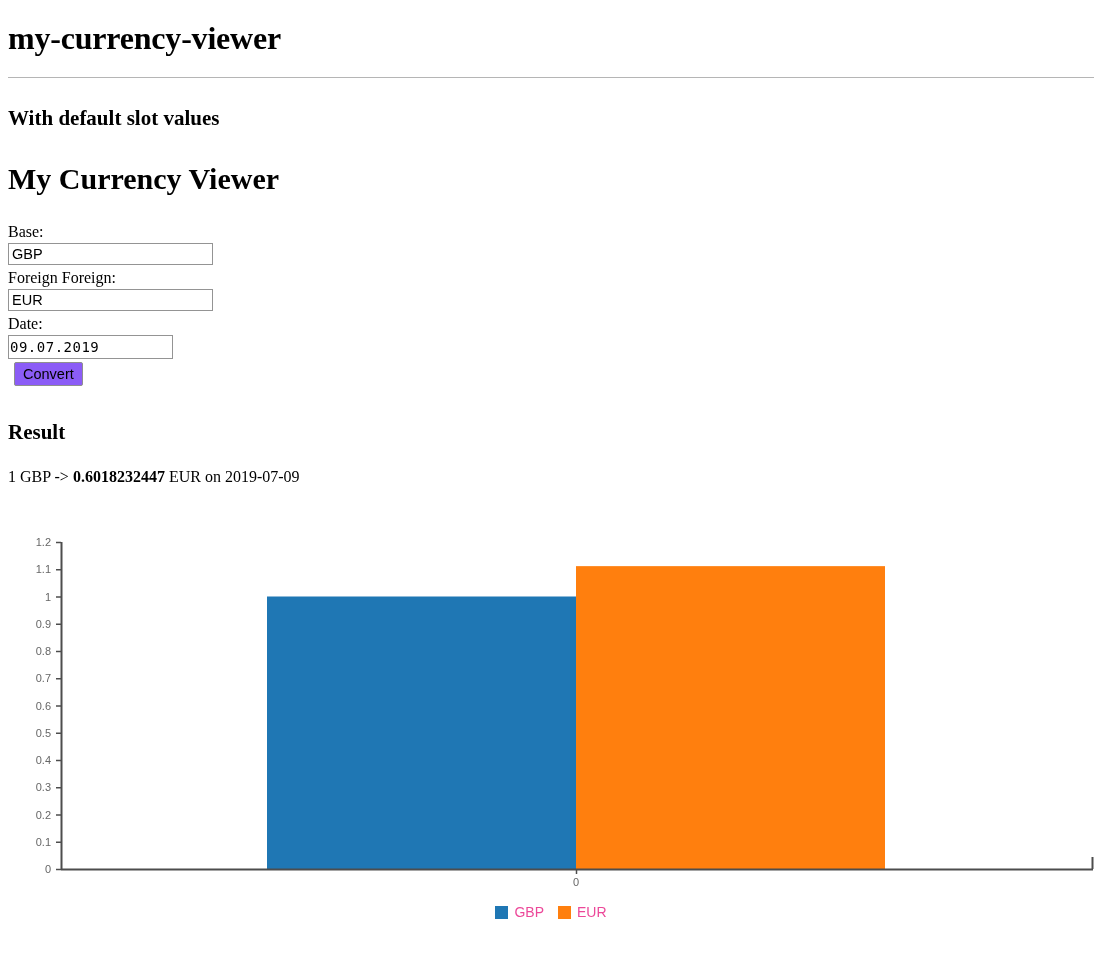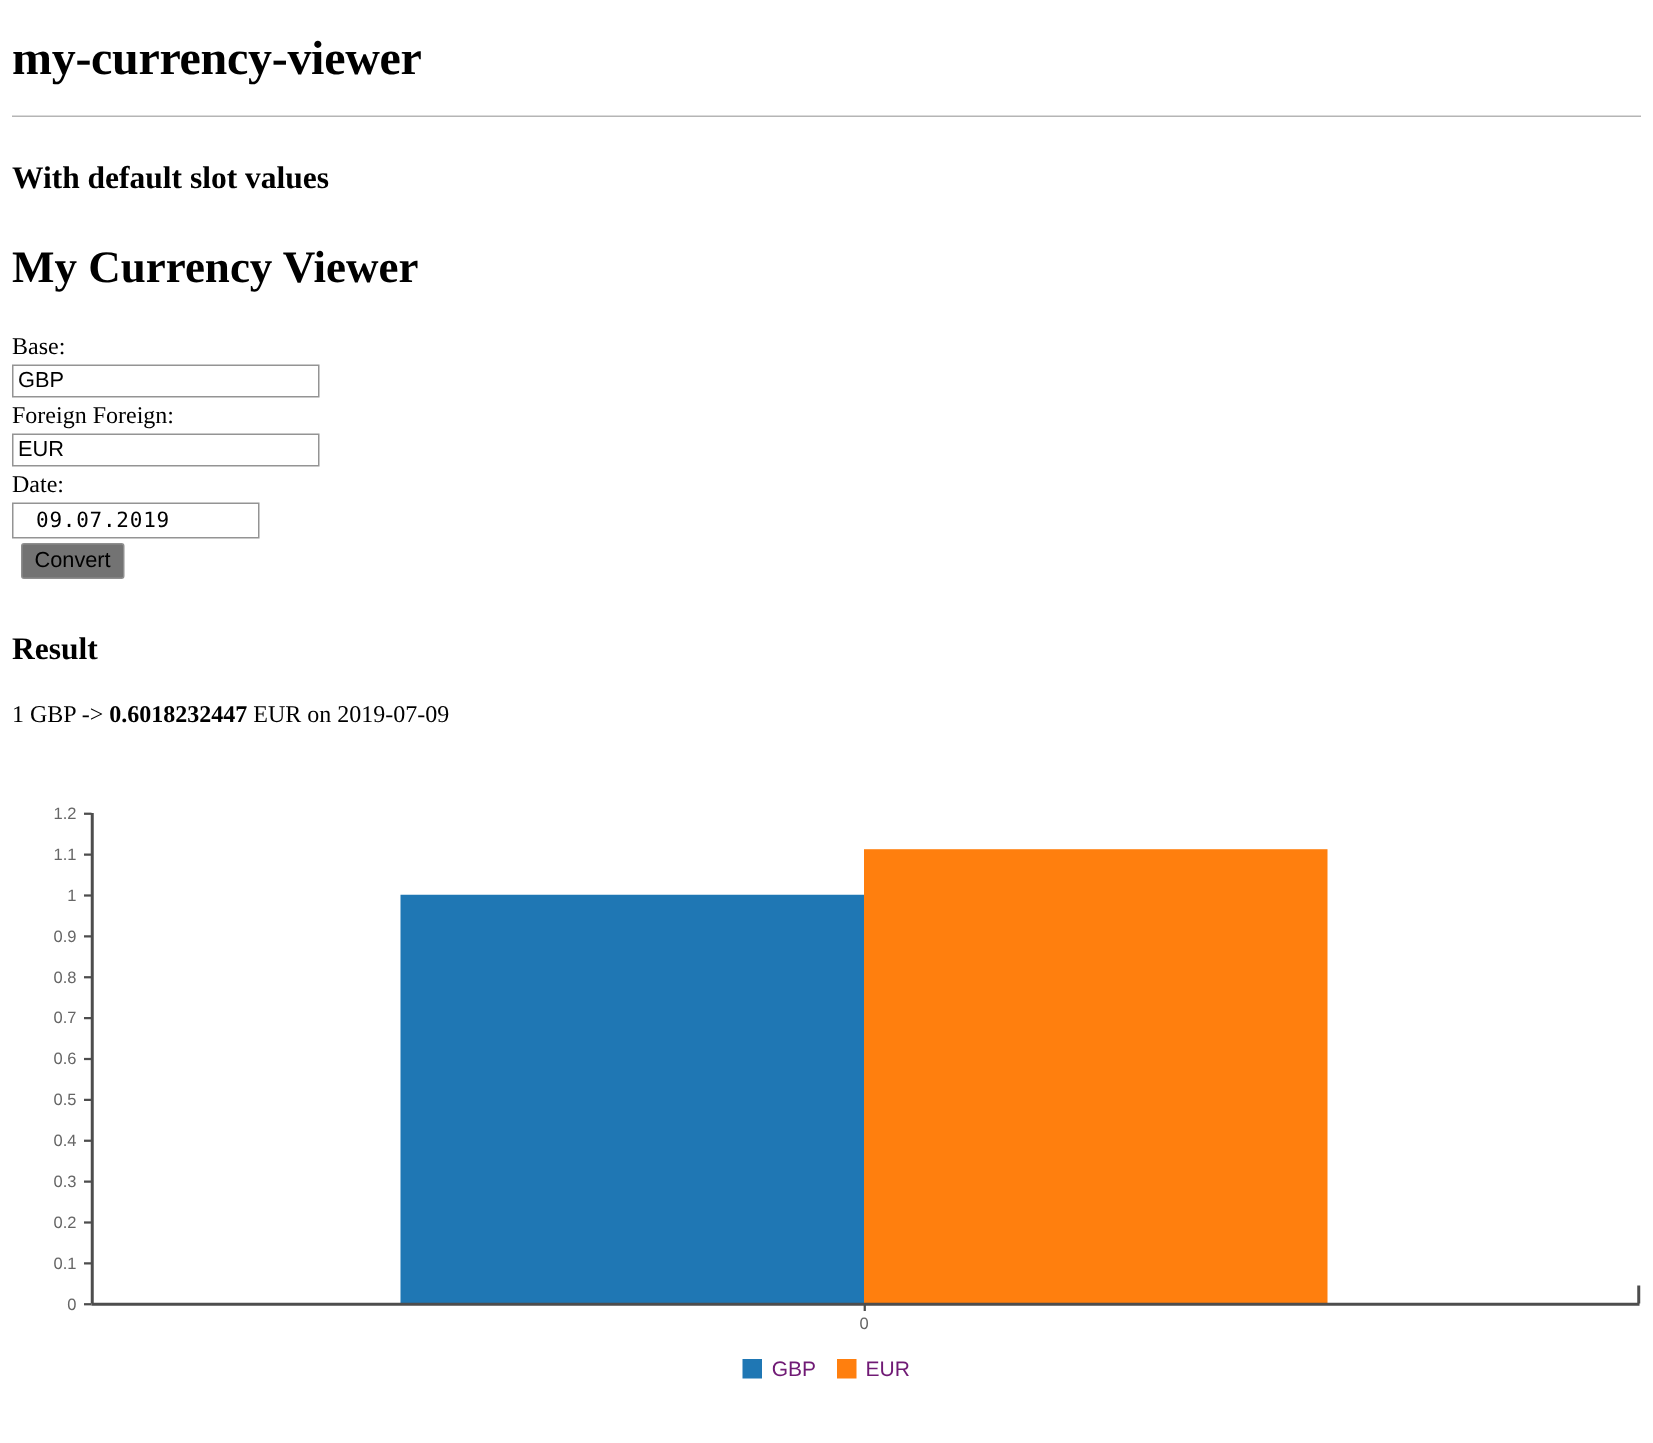--- a/index.html
+++ b/index.html
@@ -78,38 +78,38 @@
     font-size: 14.5px;
     line-height: 18px;
   }
 
   .date-input {
     display: block;
     box-sizing: border-box;
     width: 165px;
     height: 24px;
     margin: 2px 0 3px 0;
-    padding: 1px 15px;
+    padding: 1px 1px;
     border: 1px solid #949494;
     background: #ffffff;
     color: #000000;
     font-family: "DejaVu Sans Mono", "Liberation Mono", monospace;
     font-size: 14px;
     line-height: 20px;
     letter-spacing: 0.5px;
   }
 
   .convert-button {
     display: inline-block;
     box-sizing: border-box;
     margin: 0 0 0 6px;
     padding: 2px 8px;
     border: 1px solid #8f8f8f;
     border-radius: 2px;
-    background: #737373;
+    background: #8b5cf6;
     color: #000000;
     font-family: "Liberation Sans", sans-serif;
     font-size: 14.5px;
     line-height: 18px;
     cursor: pointer;
   }
 
   h2.result-title {
     font-size: 21px;
     font-weight: bold;
@@ -146,21 +146,21 @@
   }
 
   .legend {
     position: absolute;
     left: 0;
     top: 372px;
     width: 1102px;
     text-align: center;
     font-family: "Liberation Sans", sans-serif;
     font-size: 14px;
-    color: #701a75;
+    color: #ec4899;
     line-height: 16px;
   }
   .legend-item {
     display: inline-block;
     margin: 0 7px;
     white-space: nowrap;
   }
   .legend-swatch {
     display: inline-block;
     width: 13px;

